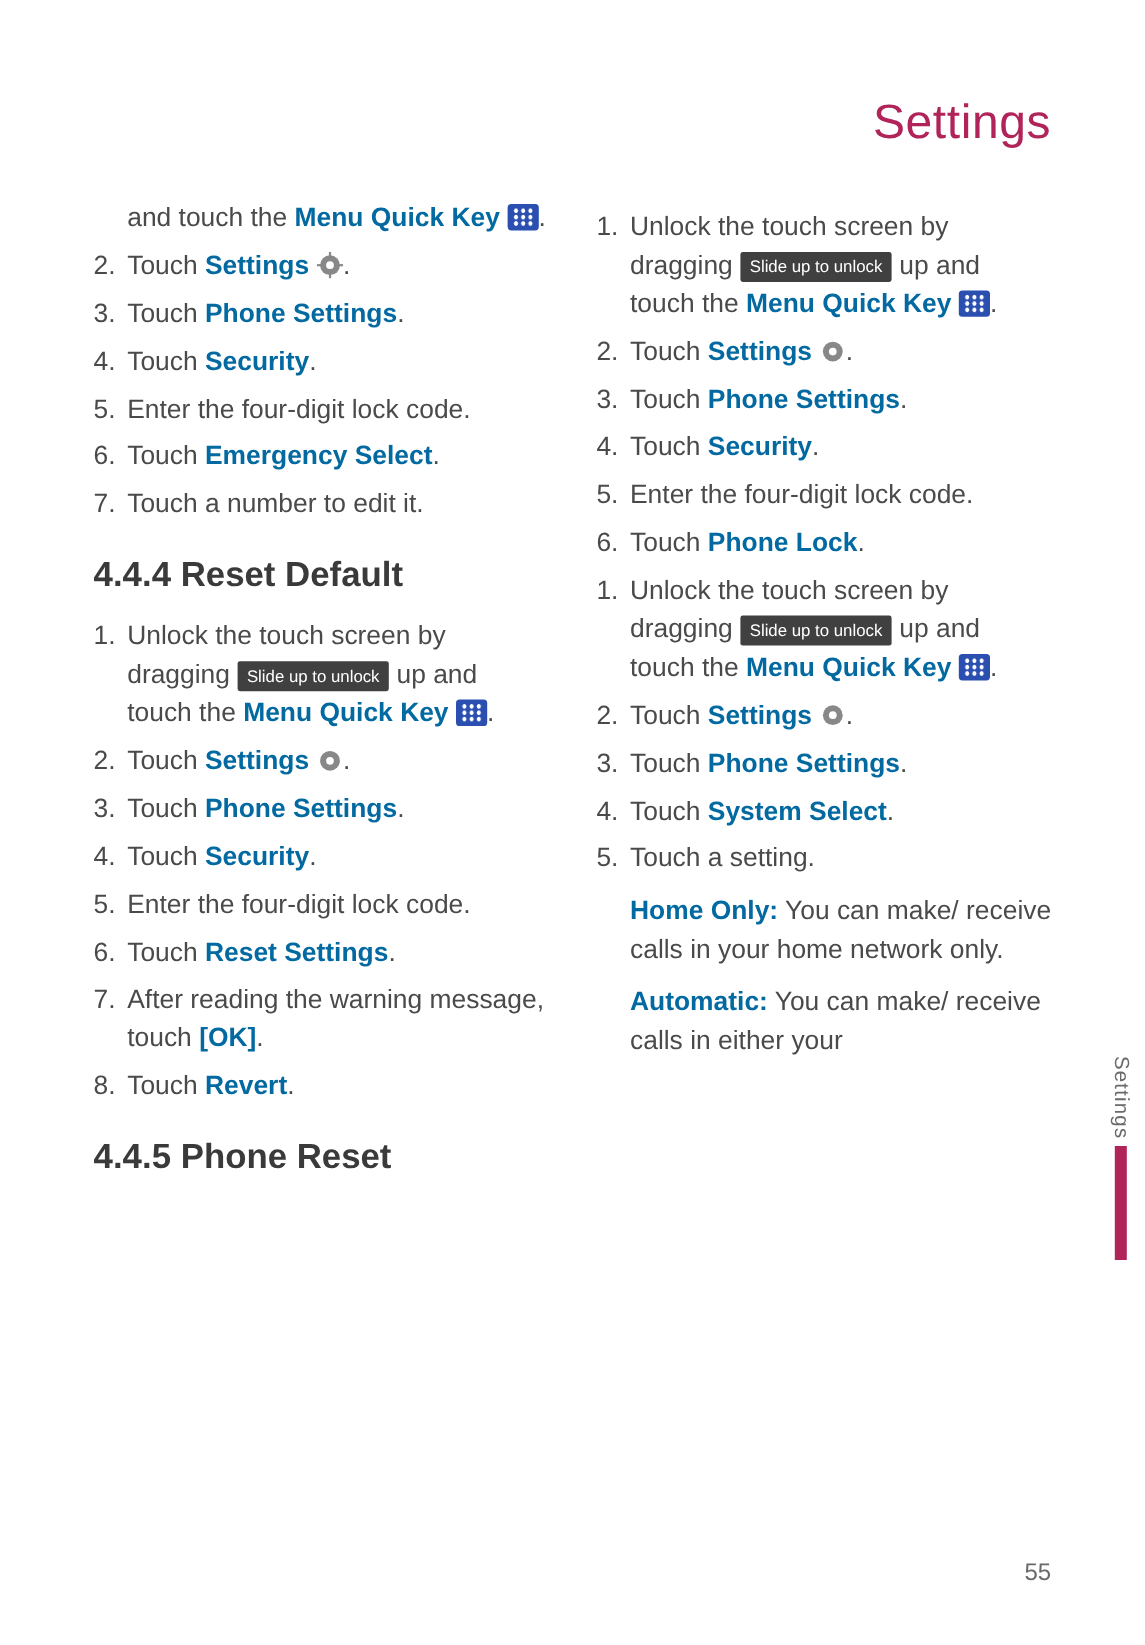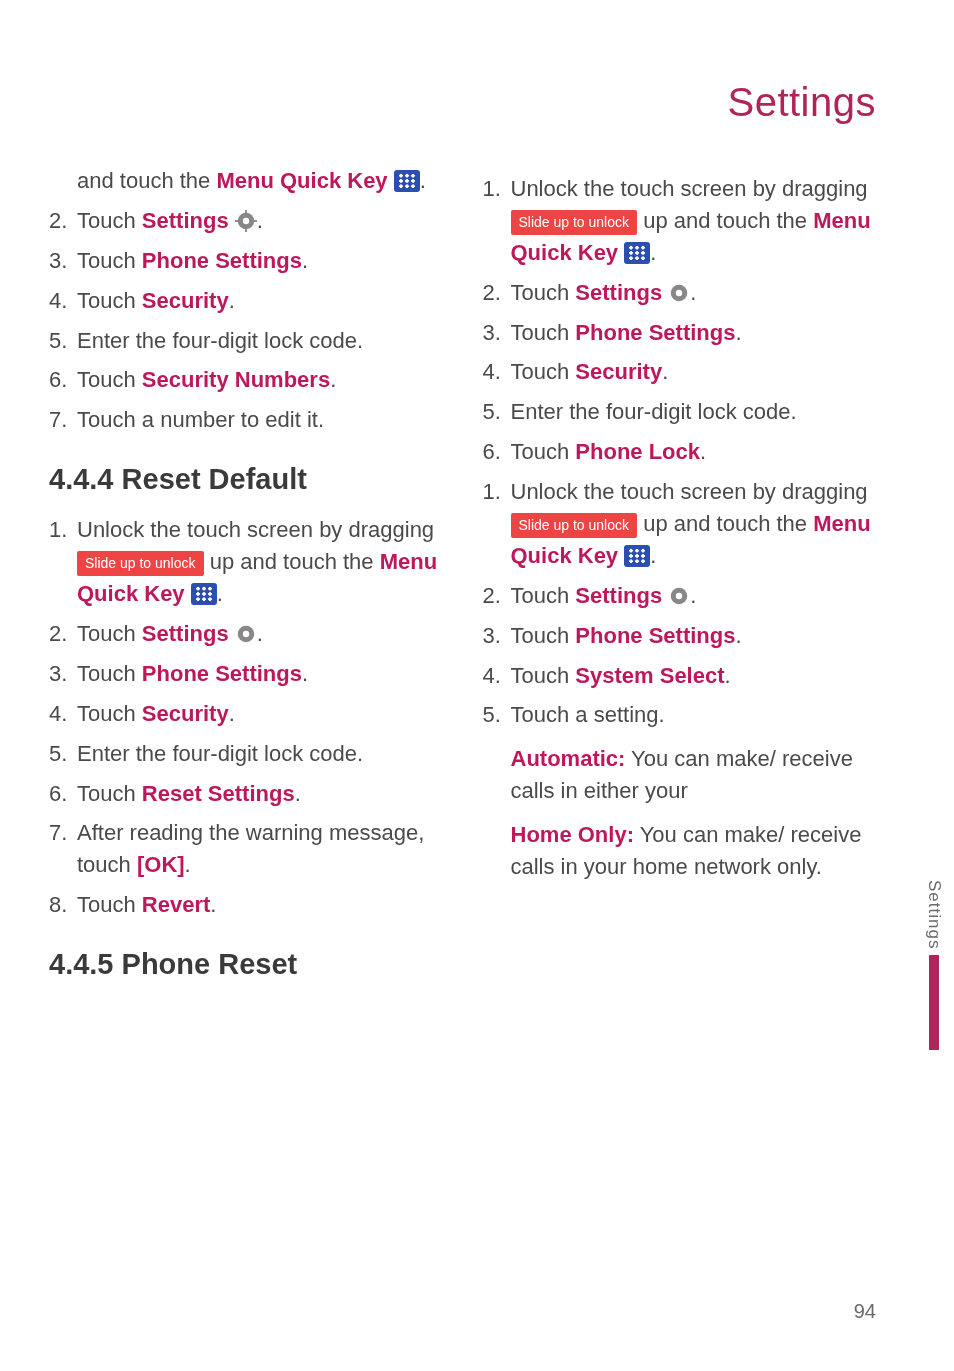--- a/index.html
+++ b/index.html
@@ -1,35 +1,35 @@
 <!DOCTYPE html>
 <html><head>
 <meta charset="utf-8">
 <style>
   * { box-sizing: border-box; margin: 0; padding: 0; }
   html, body { width: 954px; height: 1371px; background: #fff; font-family: Arial, Helvetica, sans-serif; color: #4a4a4a; }
-  .page { position: relative; width: 954px; height: 1371px; padding: 80px 78px 60px 49px; }
+  .page { position: relative; width: 954px; height: 1371px; padding: 80px 78px 60px 78px; }
   .page-header { text-align: right; font-size: 40px; color: #b0245a; font-weight: 400; margin-bottom: 40px; letter-spacing: 0.5px; }
   .columns { display: flex; gap: 40px; }
   .col { flex: 1; font-size: 22px; line-height: 1.45; }
   .col p { margin: 0 0 8px 0; }
   .ol-item { display: flex; margin: 8px 0; }
   .ol-num { width: 28px; flex-shrink: 0; }
   .ol-body { flex: 1; }
-  .bold { font-weight: 700; color: #be185d; margin-top: 20px; }
+  .bold { font-weight: 700; color: #0369a1; margin-top: 20px; }
   .h-sub { font-weight: 700; color: #3a3a3a; font-size: 29px; margin: 22px 0 14px 0; }
   .h-red { font-weight: 700; color: #b0245a; font-size: 26px; margin: 24px 0 14px 0; }
   .intro { margin: 0 0 14px 0; }
   .icon-grid { display: inline-block; width: 26px; height: 22px; background: #2a4fb0; border-radius: 3px; vertical-align: -4px; position: relative; }
   .icon-grid::before { content: ""; position: absolute; left: 4px; top: 3px; width: 18px; height: 16px;
     background:
       radial-gradient(circle, #fff 1.6px, transparent 2px) 0 0/6px 5.3px; }
   .icon-gear { display: inline-block; width: 22px; height: 22px; vertical-align: -4px; position: relative; }
   .icon-gear svg { width: 22px; height: 22px; }
-  .slide-chip { display: inline-block; background: #ef4444; color: #fff; font-size: 14px; padding: 2px 8px 3px 8px; border-radius: 2px; vertical-align: 1px; text-align: center; }
+  .slide-chip { display: inline-block; background: #404040; color: #fff; font-size: 14px; padding: 2px 8px 3px 8px; border-radius: 2px; vertical-align: 1px; text-align: center; }
   .indent-block { padding-left: 28px; margin: 12px 0; }
   .side-tab { position: absolute; right: 0; top: 880px; width: 40px; height: 170px; display: flex; flex-direction: column; align-items: center; }
   .side-label { writing-mode: vertical-rl; font-size: 17px; color: #6a6a6a; letter-spacing: 1px; }
   .side-bar { width: 10px; flex: 1; background: #b0245a; margin-top: 6px; }
   .page-num { position: absolute; right: 78px; bottom: 48px; font-size: 20px; color: #6a6a6a; }
   .continued { padding-left: 28px; margin-bottom: 6px; }
 </style>
 </head>
 <body>
 
@@ -67,21 +67,21 @@
           <div class="ol-body"><span>Touch </span><span class="bold">Security</span><span>.</span></div>
         </div>
 
       <div class="ol-item">
           <div class="ol-num">5.</div>
           <div class="ol-body">Enter the four-digit lock code.</div>
         </div>
 
       <div class="ol-item">
           <div class="ol-num">6.</div>
-          <div class="ol-body"><span>Touch </span><span class="bold">Security Numbers</span><span>.</span></div>
+          <div class="ol-body"><span>Touch </span><span class="bold">Emergency Select</span><span>.</span></div>
         </div>
 
       <div class="ol-item">
           <div class="ol-num">7.</div>
           <div class="ol-body">Touch a number to edit it.</div>
         </div>
 
       <div class="h-sub">4.4.4 Reset Default</div>
 
       <div class="ol-item">
@@ -187,27 +187,27 @@
           <div class="ol-num">4.</div>
           <div class="ol-body"><span>Touch </span><span class="bold">System Select</span><span>.</span></div>
         </div>
 
       <div class="ol-item">
           <div class="ol-num">5.</div>
           <div class="ol-body">Touch a setting.</div>
         </div>
 
       <div class="indent-block">
-        <span class="bold">Automatic:</span><span> You can make/ receive calls in either your</span>
+        <span class="bold">Home Only:</span><span> You can make/ receive calls in your home network only.</span>
       </div>
       <div class="indent-block">
-        <span class="bold">Home Only:</span><span> You can make/ receive calls in your home network only.</span>
+        <span class="bold">Automatic:</span><span> You can make/ receive calls in either your</span>
       </div>
     </div>
   </div>
 
   <div class="side-tab">
     <div class="side-label">Settings</div>
     <div class="side-bar"></div>
   </div>
 
-  <div class="page-num">94</div>
+  <div class="page-num">55</div>
 </div>
 
 </body></html>

